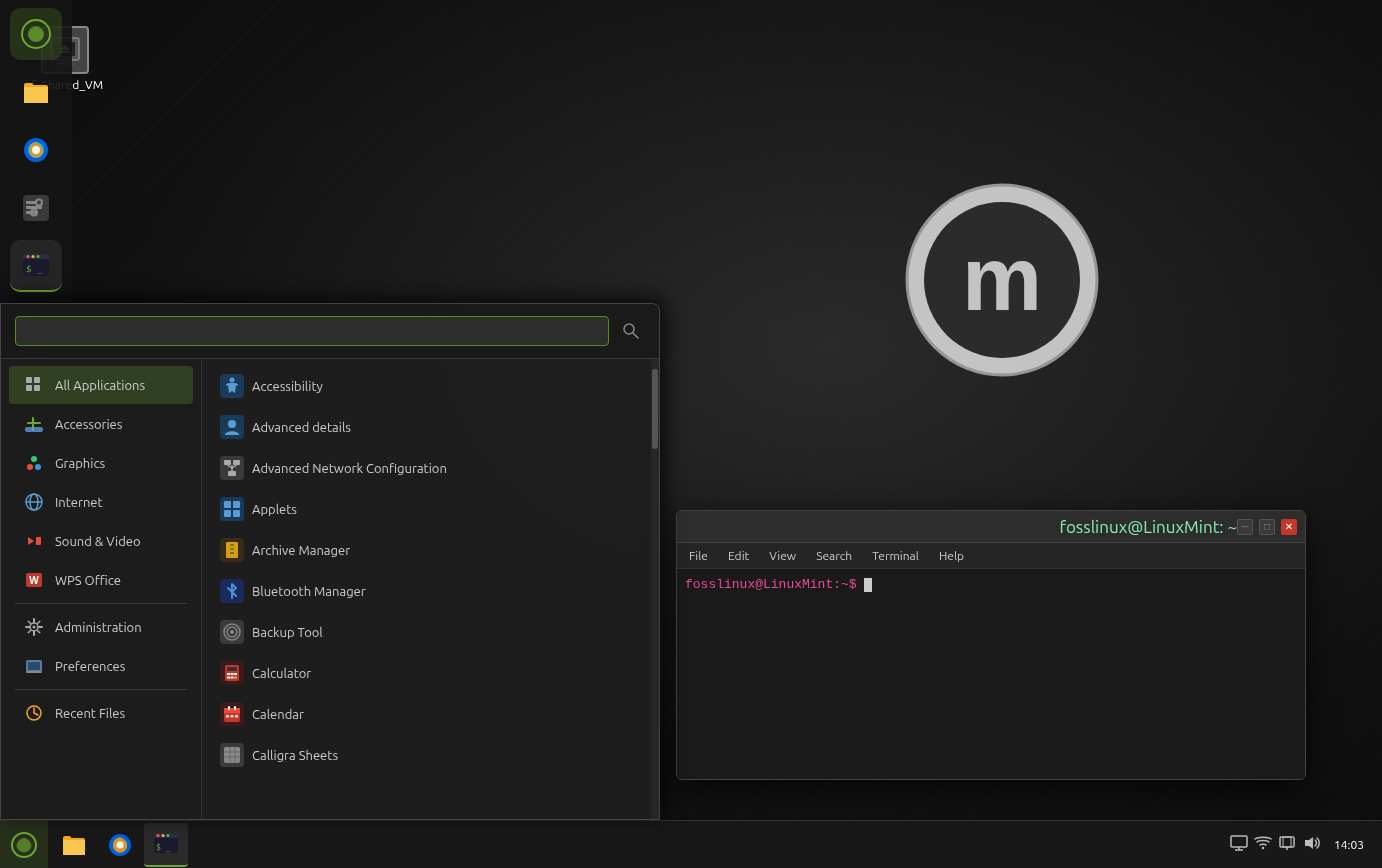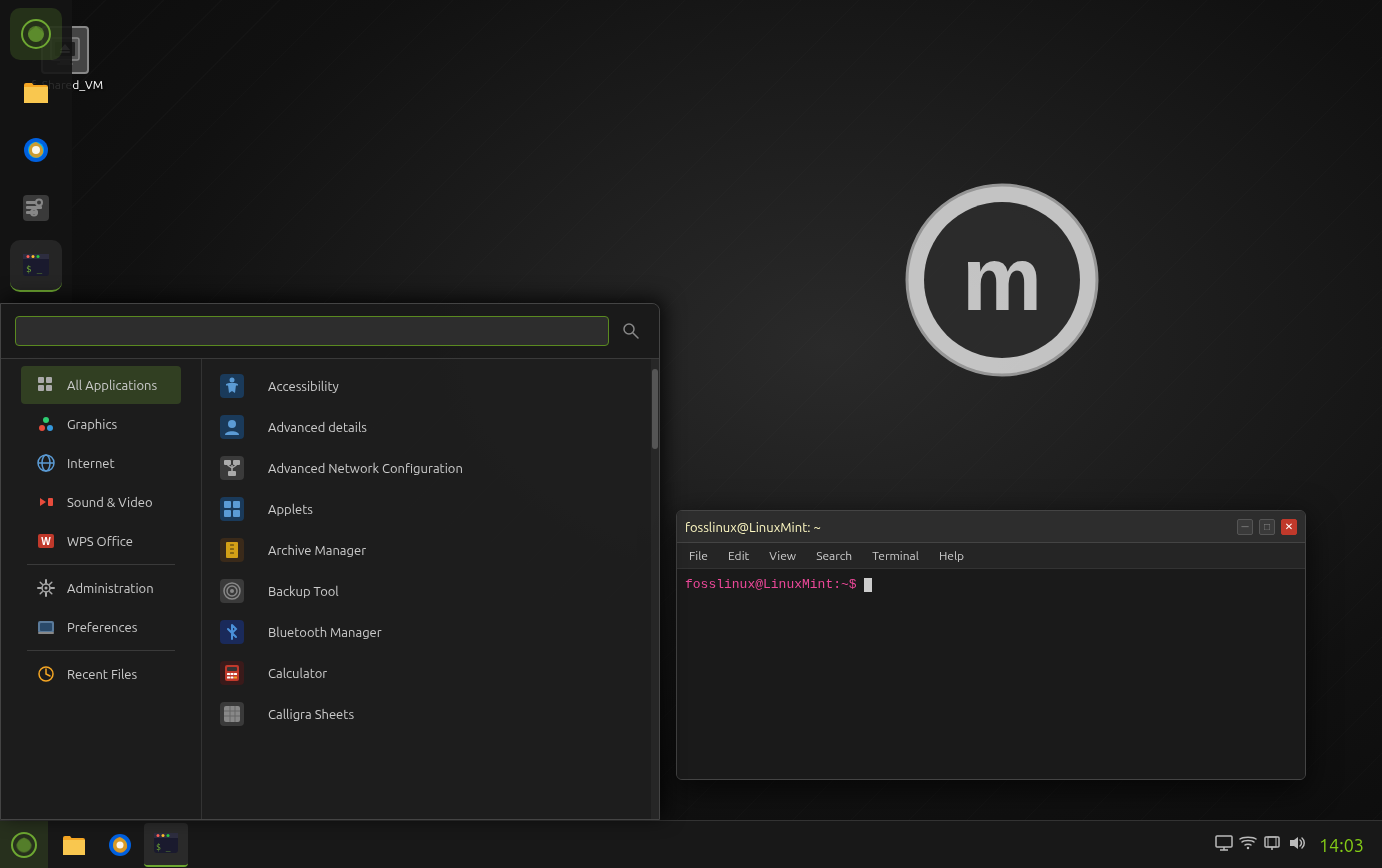--- a/index.html
+++ b/index.html
@@ -130,22 +130,22 @@
     .taskbar-tray {
       display: flex;
       align-items: center;
       gap: 6px;
       padding: 0 10px;
       color: #ccc;
       font-size: 12px;
     }
 
     .taskbar-clock {
-      color: #84cc16;
-      font-size: 18px;
+      color: #ffffff;
+      font-size: 12px;
       padding: 0 8px;
     }
 
     
     .dock {
       position: absolute;
       left: 0;
       top: 0;
       bottom: 48px;
       width: 72px;
@@ -189,23 +189,23 @@
       height: 32px;
       background: #2d2d2d;
       display: flex;
       align-items: center;
       padding: 0 8px;
       border-bottom: 1px solid #444;
     }
 
     .terminal-title {
       flex: 1;
-      text-align: left;
-      color: #fef9c3;
-      font-size: 13px;
+      text-align: right;
+      color: #86efac;
+      font-size: 17px;
     }
 
     .terminal-controls {
       display: flex;
       gap: 6px;
       margin-left: auto;
     }
 
     .term-btn {
       width: 16px;
@@ -304,21 +304,21 @@
     }
 
     .menu-content {
       display: flex;
       height: 460px;
     }
 
     
     .menu-categories {
       width: 200px;
-      padding: 6px 16px;
+      padding: 6px 4px;
       overflow-y: auto;
       background: rgba(28,28,28,0.95);
       flex-shrink: 0;
     }
 
     .menu-category {
       display: flex;
       align-items: center;
       gap: 10px;
       padding: 8px 14px;
@@ -351,21 +351,21 @@
     .menu-apps {
       flex: 1;
       padding: 6px 0;
       overflow-y: auto;
       border-left: 1px solid #333;
     }
 
     .menu-app-item {
       display: flex;
       align-items: center;
-      gap: 24px;
+      gap: 8px;
       padding: 8px 14px;
       cursor: pointer;
       color: #ccc;
       font-size: 13px;
       border-radius: 4px;
       margin: 1px 4px;
     }
 
     .app-icon {
       width: 24px;
@@ -548,20 +548,30 @@
             <svg width="20" height="20" viewBox="0 0 20 20">
               <rect x="2" y="2" width="6" height="6" rx="1" fill="#aaa"></rect>
               <rect x="10" y="2" width="6" height="6" rx="1" fill="#aaa"></rect>
               <rect x="2" y="10" width="6" height="6" rx="1" fill="#aaa"></rect>
               <rect x="10" y="10" width="6" height="6" rx="1" fill="#aaa"></rect>
             </svg>
           </div>
           <span>All Applications</span>
         </div>
 
+        <div class="menu-category">
+          <div class="cat-icon">
+            <svg width="20" height="20" viewBox="0 0 20 20">
+              <rect x="3" y="8" width="14" height="2" rx="1" fill="#6ea832"></rect>
+              <rect x="8" y="3" width="2" height="14" rx="1" fill="#6ea832"></rect>
+              <rect x="1" y="13" width="18" height="5" rx="2" fill="#5b9bd5" opacity="0.8"></rect>
+            </svg>
+          </div>
+          <span>Accessories</span>
+        </div>
 
         <div class="menu-category">
           <div class="cat-icon">
             <svg width="20" height="20" viewBox="0 0 20 20">
               <circle cx="6" cy="14" r="3" fill="#e74c3c"></circle>
               <circle cx="10" cy="6" r="3" fill="#2ecc71"></circle>
               <circle cx="14" cy="14" r="3" fill="#3498db"></circle>
             </svg>
           </div>
           <span>Graphics</span>
@@ -696,55 +706,69 @@
               <rect x="8" y="4" width="4" height="2" rx="0.5" fill="#8b6914"></rect>
               <rect x="8" y="8" width="4" height="2" rx="0.5" fill="#8b6914"></rect>
               <rect x="8" y="12" width="4" height="2" rx="0.5" fill="#8b6914"></rect>
             </svg>
           </div>
           <span>Archive Manager</span>
         </div>
 
 
         <div class="menu-app-item">
+          <div class="app-icon" style="background:#1a2a5a;">
+            <svg width="20" height="20" viewBox="0 0 20 20">
+              <path d="M10 3 L10 17 M10 3 L14 7 L10 11 L14 15 M10 11 L6 7" stroke="#4a90d9" stroke-width="2" stroke-linecap="round" fill="none"></path>
+            </svg>
+          </div>
+          <span>Bluetooth Manager</span>
+        </div>
+
+        <div class="menu-app-item">
           <div class="app-icon" style="background:#3a3a3a;">
             <svg width="20" height="20" viewBox="0 0 20 20">
               <circle cx="10" cy="10" r="8" fill="none" stroke="#888" stroke-width="1.5"></circle>
               <circle cx="10" cy="10" r="5" fill="none" stroke="#888" stroke-width="1.5"></circle>
               <circle cx="10" cy="10" r="2" fill="#888"></circle>
             </svg>
           </div>
           <span>Backup Tool</span>
-        </div>
-
-        <div class="menu-app-item">
-          <div class="app-icon" style="background:#1a2a5a;">
-            <svg width="20" height="20" viewBox="0 0 20 20">
-              <path d="M10 3 L10 17 M10 3 L14 7 L10 11 L14 15 M10 11 L6 7" stroke="#4a90d9" stroke-width="2" stroke-linecap="round" fill="none"></path>
-            </svg>
-          </div>
-          <span>Bluetooth Manager</span>
         </div>
 
         <div class="menu-app-item">
           <div class="app-icon" style="background:#3a1a1a;">
             <svg width="20" height="20" viewBox="0 0 20 20">
               <rect x="3" y="2" width="14" height="16" rx="2" fill="#c0392b"></rect>
               <rect x="5" y="4" width="10" height="4" rx="1" fill="#333"></rect>
               <rect x="5" y="10" width="3" height="2" rx="0.5" fill="#fff"></rect>
               <rect x="8.5" y="10" width="3" height="2" rx="0.5" fill="#fff"></rect>
               <rect x="12" y="10" width="3" height="2" rx="0.5" fill="#fff"></rect>
               <rect x="5" y="13.5" width="3" height="2" rx="0.5" fill="#fff"></rect>
               <rect x="8.5" y="13.5" width="3" height="2" rx="0.5" fill="#fff"></rect>
               <rect x="12" y="13.5" width="3" height="2" rx="0.5" fill="#f5a623"></rect>
             </svg>
           </div>
           <span>Calculator</span>
         </div>
 
+        <div class="menu-app-item">
+          <div class="app-icon" style="background:#3a1a1a;">
+            <svg width="20" height="20" viewBox="0 0 20 20">
+              <rect x="2" y="4" width="16" height="14" rx="2" fill="#c0392b"></rect>
+              <rect x="2" y="4" width="16" height="5" rx="2 2 0 0" fill="#e74c3c"></rect>
+              <rect x="6" y="2" width="2" height="4" rx="1" fill="#fff"></rect>
+              <rect x="12" y="2" width="2" height="4" rx="1" fill="#fff"></rect>
+              <rect x="4" y="11" width="3" height="2.5" rx="0.5" fill="#fff" opacity="0.8"></rect>
+              <rect x="8.5" y="11" width="3" height="2.5" rx="0.5" fill="#fff" opacity="0.8"></rect>
+              <rect x="13" y="11" width="3" height="2.5" rx="0.5" fill="#fff" opacity="0.8"></rect>
+            </svg>
+          </div>
+          <span>Calendar</span>
+        </div>
 
         <div class="menu-app-item">
           <div class="app-icon" style="background:#3a3a3a;">
             <svg width="20" height="20" viewBox="0 0 20 20">
               <rect x="2" y="2" width="16" height="16" rx="2" fill="#888"></rect>
               <line x1="2" y1="7" x2="18" y2="7" stroke="#666" stroke-width="1"></line>
               <line x1="2" y1="12" x2="18" y2="12" stroke="#666" stroke-width="1"></line>
               <line x1="8" y1="2" x2="8" y2="18" stroke="#666" stroke-width="1"></line>
               <line x1="13" y1="2" x2="13" y2="18" stroke="#666" stroke-width="1"></line>
             </svg>

